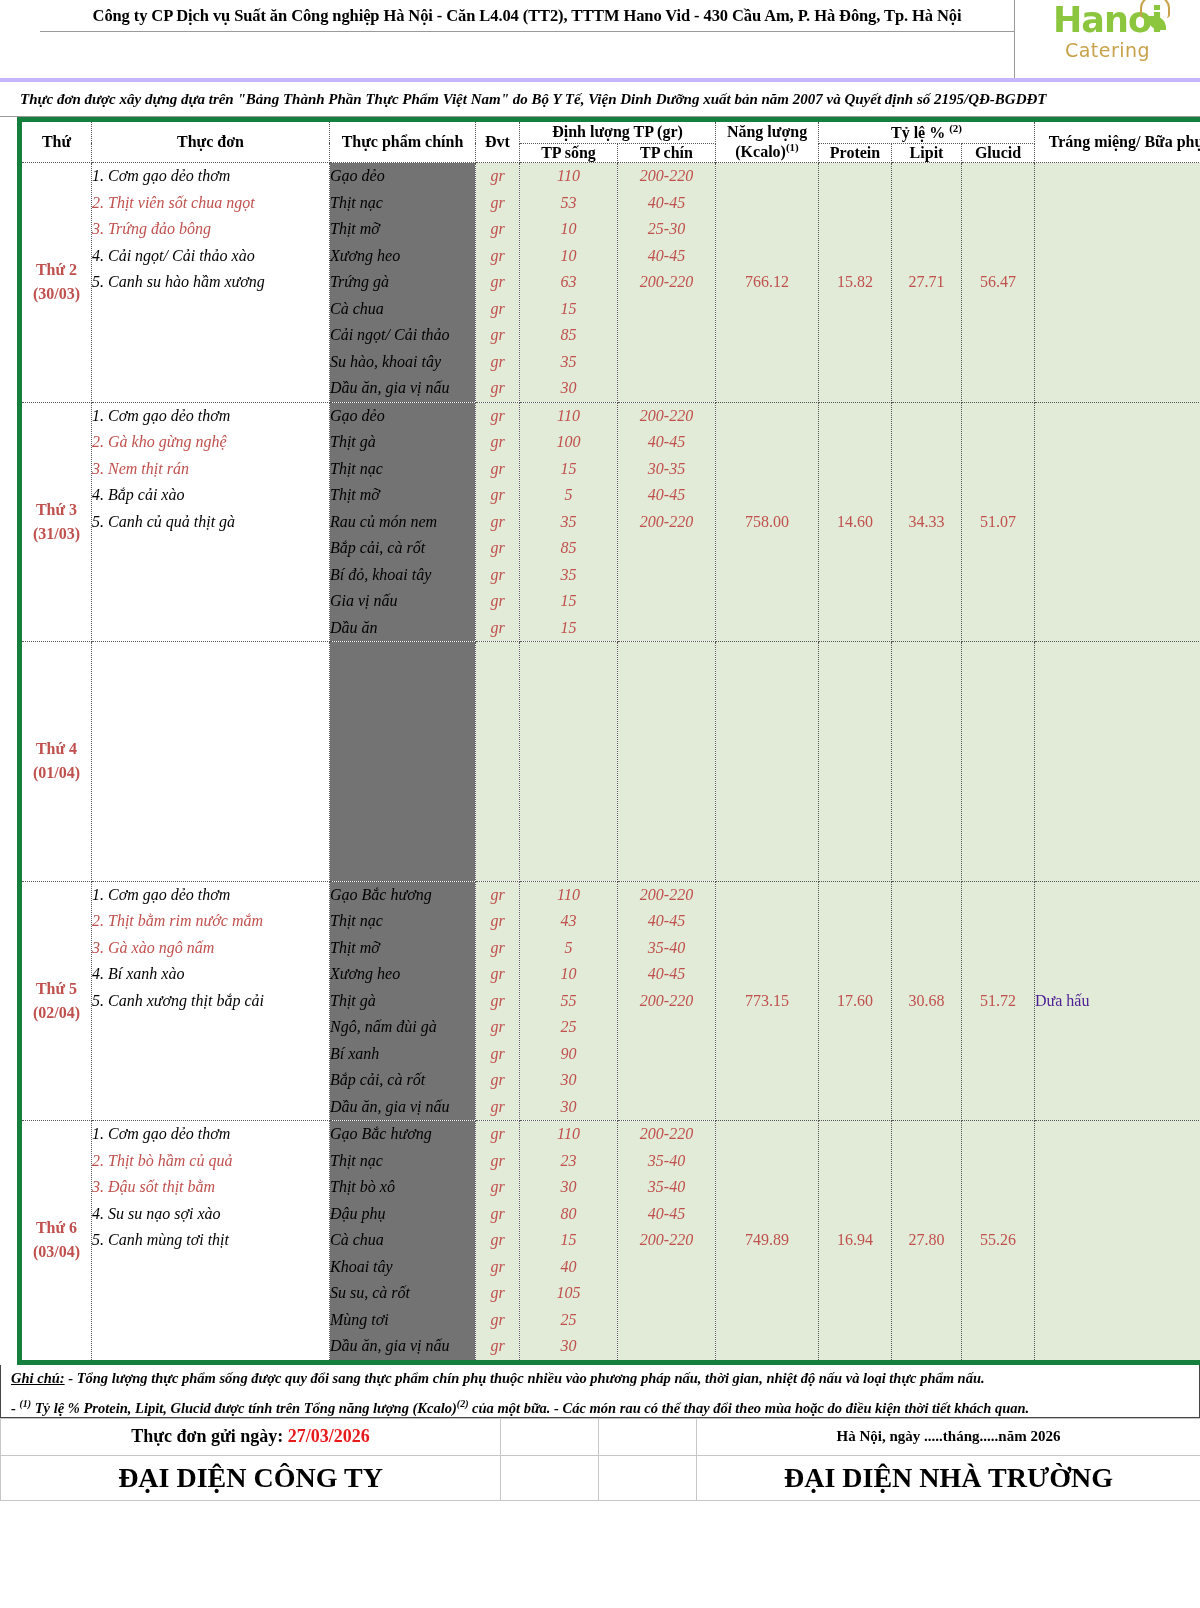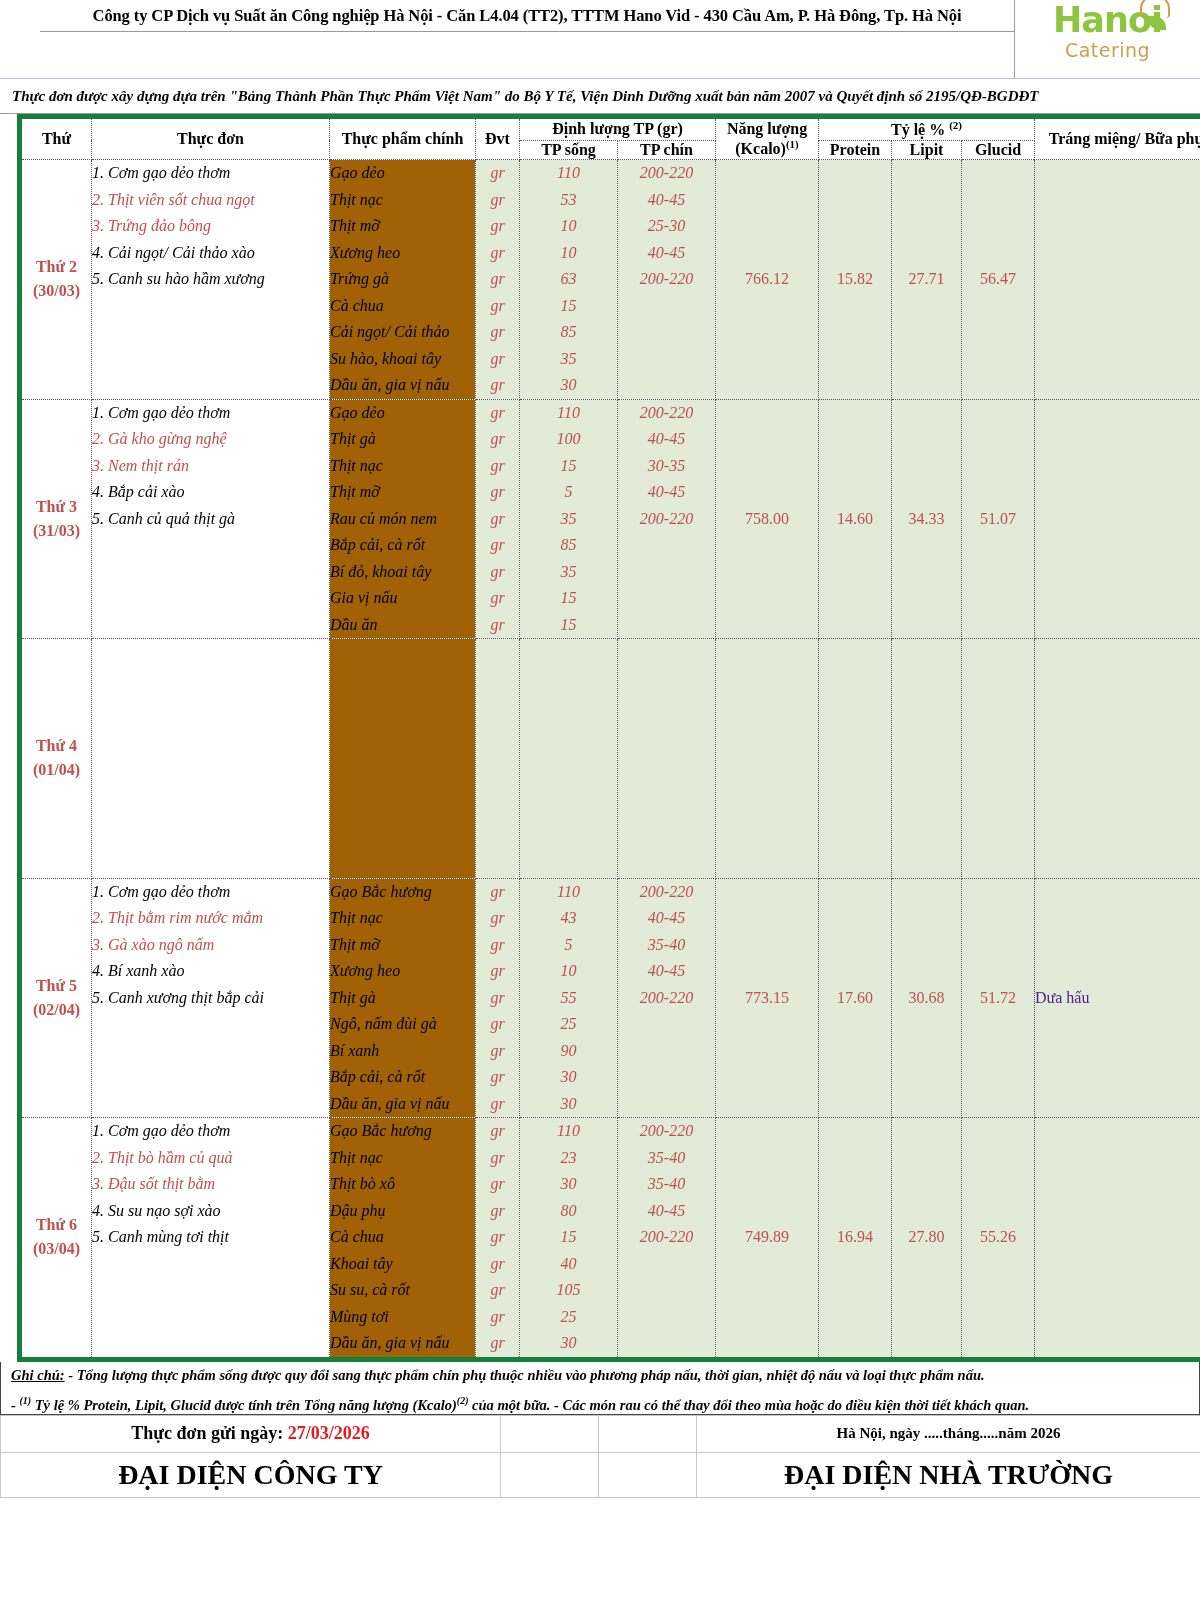--- a/index.html
+++ b/index.html
@@ -17,21 +17,21 @@
   .page {
     width: 1200px;
     height: 1608px;
     position: relative;
     box-sizing: border-box;
   }
 
   
   .topwrap {
     display: flex;
-    border-bottom: 1px solid #c4b5fd;
+    border-bottom: 4px solid #c4b5fd;
     box-sizing: border-box;
     padding-left: 40px;
   }
   .topleft {
     flex: 1 1 auto;
     border-right: 1px solid #9a9a9a;
     box-sizing: border-box;
   }
   .company-line {
     height: 31px;
@@ -100,21 +100,21 @@
     width: 18px;
     height: 14px;
     background: #8cc63f;
     border-radius: 0 12px 0 12px;
   }
 
   
   .note-line {
     height: 35px;
     line-height: 35px;
-    padding-left: 12px;
+    padding-left: 20px;
     font-style: italic;
     font-size: 15px;
     font-weight: bold;
     white-space: nowrap;
     border-bottom: 1px solid #9a9a9a;
     box-sizing: border-box;
   }
 
   
   table.menu {
@@ -171,21 +171,21 @@
     background: #ffffff;
   }
   td.dishcell.red { color: #c0504d; }
   td.foodcell {
     height: 26.5px;
     padding-left: 5px;
     border: none;
     border-bottom: 1px solid #d9d9d9;
     font-size: 16.5px;
     white-space: nowrap;
-    background: #a16207;
+    background: #737373;
   }
   td.unitcell, td.rawcell, td.cookcell {
     height: 26.5px;
     border: none;
     border-bottom: 1px solid #d9d9d9;
     text-align: center;
     color: #c0504d;
     font-size: 16.5px;
     background: #e2ebd7;
   }

